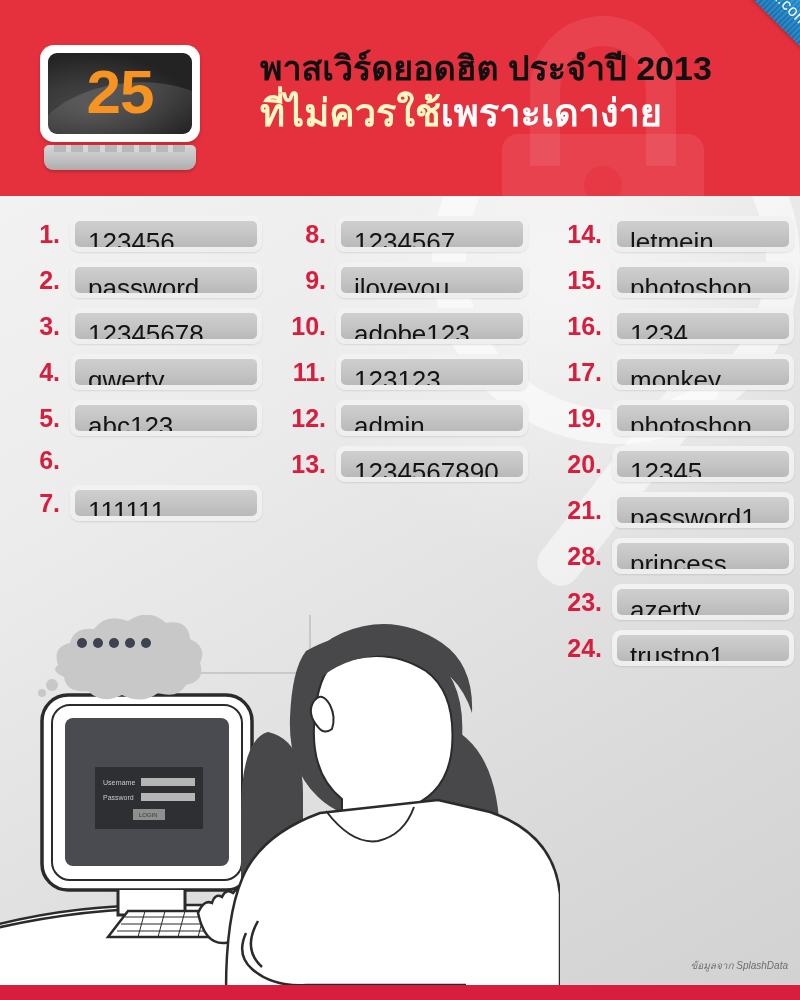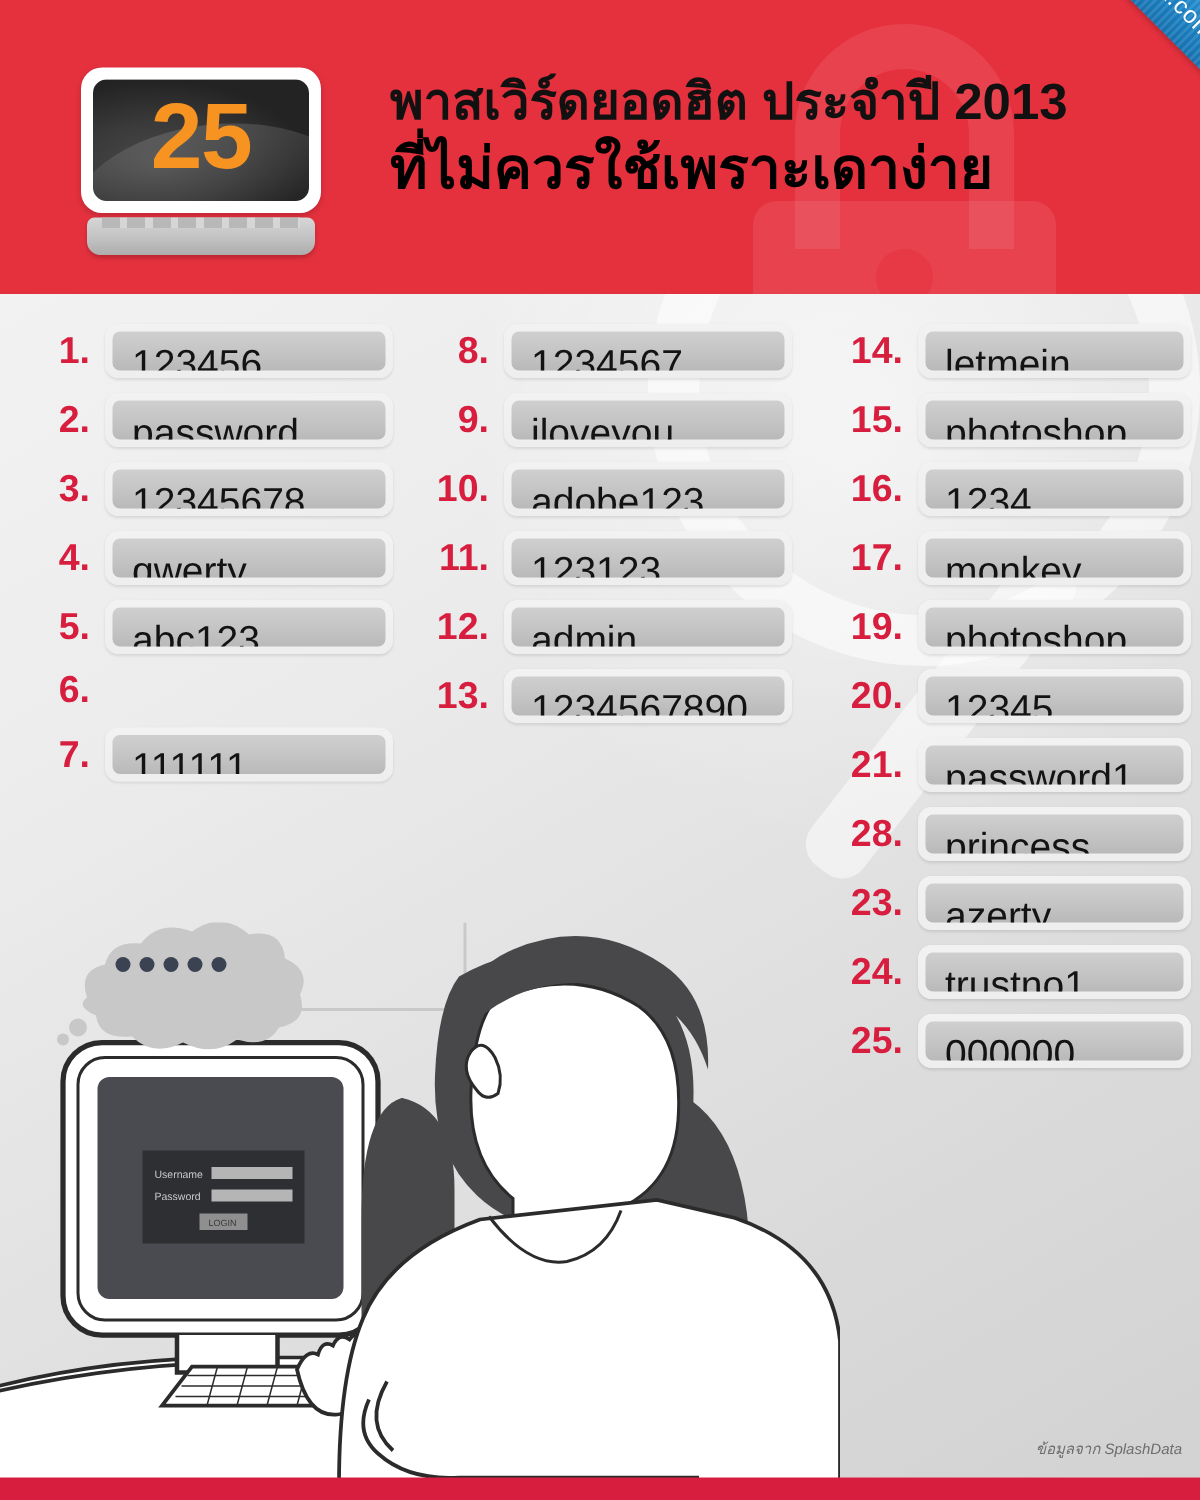--- a/index.html
+++ b/index.html
@@ -88,21 +88,21 @@
     position: absolute;
     left: 96px; top: 150px;
     width: 38px; height: 38px;
     background: rgba(229,49,62,0.55);
     border-radius: 50%;
   }
 
   
   .laptop {
     position: absolute;
-    left: 54px; top: 45px;
+    left: 40px; top: 45px;
     width: 160px; height: 125px;
   }
   .laptop-screen {
     position: absolute;
     left: 0; top: 0;
     width: 160px; height: 97px;
     background: #ffffff;
     border-radius: 14px;
     box-shadow: 0 2px 4px rgba(0,0,0,0.18);
   }
@@ -165,22 +165,22 @@
     line-height: 40px;
     white-space: nowrap;
   }
   .title-l2 {
     font-size: 38px;
     font-weight: bold;
     line-height: 46px;
     white-space: nowrap;
     margin-top: 2px;
   }
-  .t-white { color: #000000; font-family: Liberation Mono, monospace; }
-  .t-black { color: #000000; }
+  .t-white { color: #fef9c3; font-family: Liberation Mono, monospace; }
+  .t-black { color: #ffffff; }
 
   
   .ribbon {
     position: absolute;
     left: 630px; top: -42px;
     width: 260px; height: 40px;
     background: linear-gradient(180deg, #2d95d6 0%, #1f86c9 45%, #1a76b4 100%);
     transform: rotate(45deg);
     transform-origin: center;
     box-shadow: 0 1px 4px rgba(0,0,0,0.25);
@@ -514,24 +514,18 @@
         <div class="pwbox">
           <div class="pwbox-inner">azerty</div>
         </div>
       </div>
       <div class="row">
         <div class="rank">24.</div>
         <div class="pwbox">
           <div class="pwbox-inner">trustno1</div>
         </div>
       </div>
-      <div class="row">
-        <div class="rank">25.</div>
-        <div class="pwbox">
-          <div class="pwbox-inner">000000</div>
-        </div>
-      </div>
     </div>
 
   <div class="credit">ข้อมูลจาก SplashData</div>
   <div class="footer-bar"></div>
 
 </div>
 
 </body></html>

